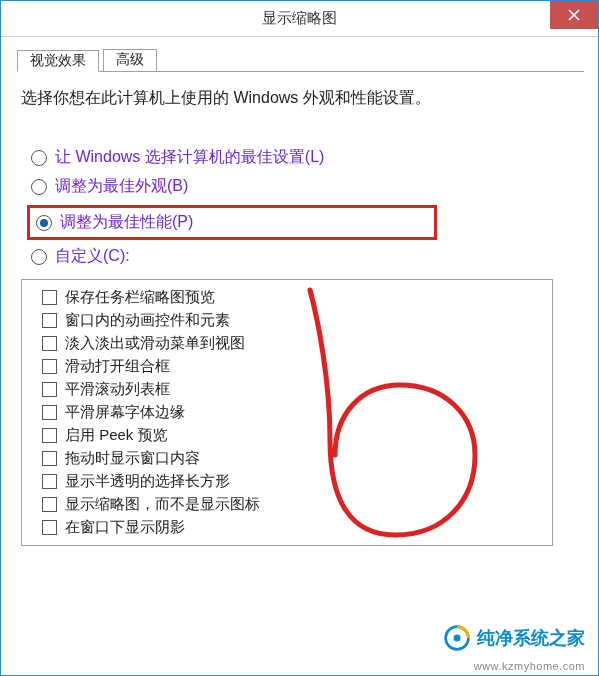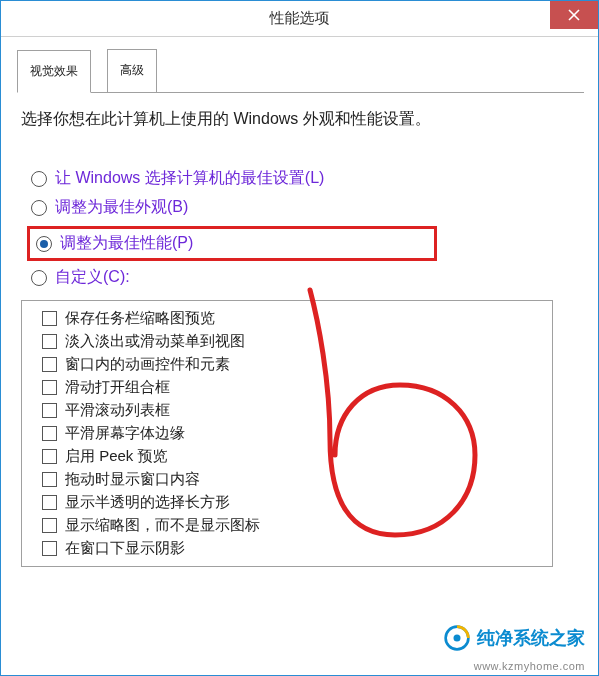--- a/index.html
+++ b/index.html
@@ -3,21 +3,21 @@
   <meta charset="utf-8">
   <style>
     * { box-sizing: border-box; margin: 0; padding: 0; }
     body { font-family: "Microsoft YaHei", SimSun, sans-serif; font-size: 14px; background: #fff; width: 599px; height: 676px; position: relative; overflow: hidden; }
     .window { width: 599px; height: 676px; border: 1px solid #2a8dd4; display: flex; flex-direction: column; }
     .titlebar { height: 36px; background: #fff; display: flex; align-items: center; justify-content: center; position: relative; border-bottom: 1px solid #d0d0d0; }
     .title-text { font-size: 15px; color: #333; }
     .close-btn { position: absolute; right: 0; top: 0; width: 48px; height: 28px; background: #c75050; color: #fff; display: flex; align-items: center; justify-content: center; font-size: 14px; cursor: default; }
     .client { flex: 1; padding: 12px 14px 6px 14px; background: #fff; }
     .tabs { display: flex; border-bottom: 1px solid #a0a0a0; margin-left: 2px; }
-    .tab { border: 1px solid #a0a0a0; border-bottom: none; padding: 12px 12px; background: #fff; font-size: 12px; color: #222; margin-right: 16px; }
+    .tab { border: 1px solid #a0a0a0; border-bottom: none; padding: 1px 12px; background: #fff; font-size: 14px; color: #222; margin-right: 4px; }
     .tab.active { position: relative; top: 1px; background: #fff; border-bottom: 1px solid #fff; }
     .tab + .tab { border-left: 1px solid #a0a0a0; }
     .panel { padding: 16px 6px 0 6px; }
     .desc { font-size: 16px; color: #222; margin-bottom: 38px; }
     .radio-group { padding-left: 10px; }
     .radio-item { display: flex; align-items: center; margin-bottom: 8px; font-size: 16px; color: #6d28d9; }
     .radio-circle { width: 16px; height: 16px; border: 1px solid #555; border-radius: 50%; margin-right: 8px; position: relative; flex-shrink: 0; }
     .radio-circle.selected::after { content: ""; position: absolute; width: 8px; height: 8px; background: #1a5ea8; border-radius: 50%; top: 3px; left: 3px; }
     .highlight-box { border: 3px solid #d22; padding: 4px 6px; width: 410px; margin: 6px 0 6px -4px; }
     .highlight-box .radio-item { margin-bottom: 0; }
@@ -27,21 +27,21 @@
     .watermark { position: absolute; right: 14px; bottom: 24px; display: flex; align-items: center; color: #0b8bd0; font-size: 18px; font-weight: bold; }
     .wm-logo { width: 28px; height: 28px; margin-right: 6px; }
     .wm-url { position: absolute; right: 14px; bottom: 4px; font-size: 11px; color: #888; letter-spacing: 0.5px; }
     svg.annotation { position: absolute; top: 0; left: 0; pointer-events: none; }
   </style>
 </head>
 <body>
 
 <div class="window">
   <div class="titlebar">
-    <span class="title-text">性能选项</span>
+    <span class="title-text">显示缩略图</span>
     <div class="close-btn">
       <svg width="12" height="12" viewBox="0 0 12 12">
         <line x1="1" y1="1" x2="11" y2="11" stroke="#fff" stroke-width="1.6"></line>
         <line x1="11" y1="1" x2="1" y2="11" stroke="#fff" stroke-width="1.6"></line>
       </svg>
     </div>
   </div>
   <div class="client">
     <div class="tabs">
       <div class="tab active">视觉效果</div>
@@ -71,25 +71,25 @@
         </div>
       </div>
 
       <div class="check-list-frame">
         <div class="check-item">
             <span class="checkbox"></span>
             <span>保存任务栏缩略图预览</span>
           </div>
         <div class="check-item">
             <span class="checkbox"></span>
-            <span>淡入淡出或滑动菜单到视图</span>
+            <span>窗口内的动画控件和元素</span>
           </div>
         <div class="check-item">
             <span class="checkbox"></span>
-            <span>窗口内的动画控件和元素</span>
+            <span>淡入淡出或滑动菜单到视图</span>
           </div>
         <div class="check-item">
             <span class="checkbox"></span>
             <span>滑动打开组合框</span>
           </div>
         <div class="check-item">
             <span class="checkbox"></span>
             <span>平滑滚动列表框</span>
           </div>
         <div class="check-item">

